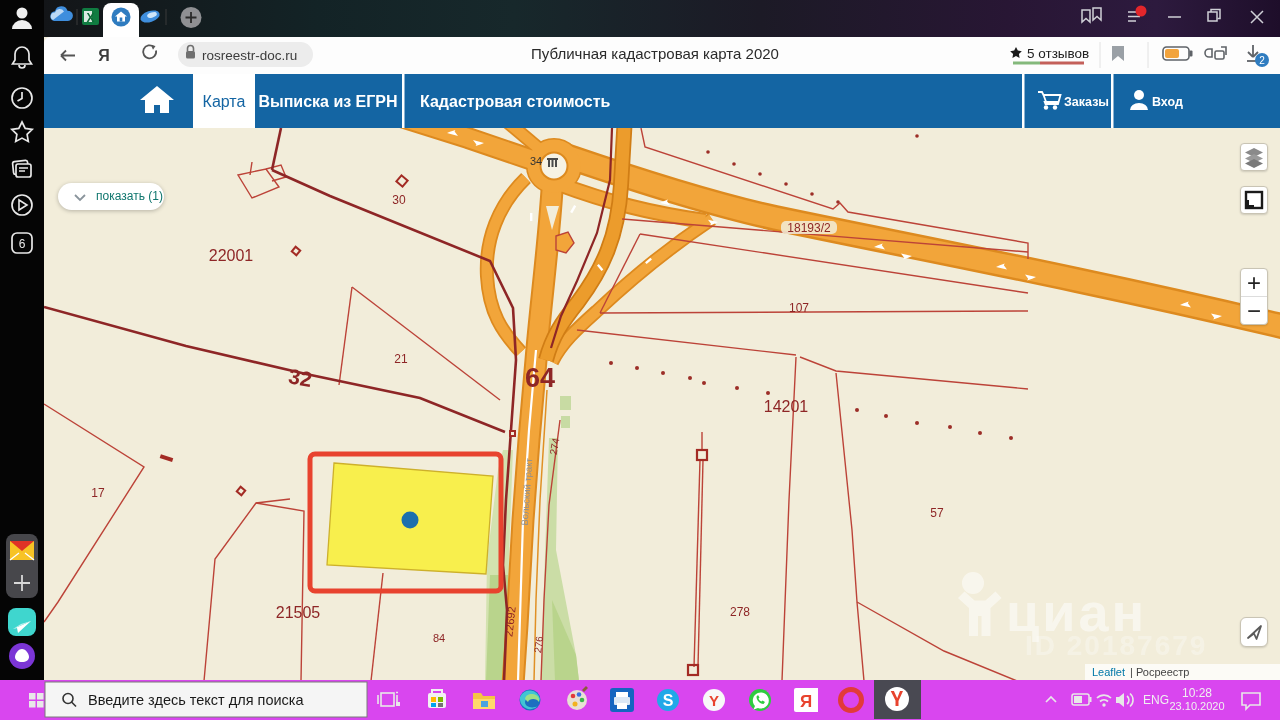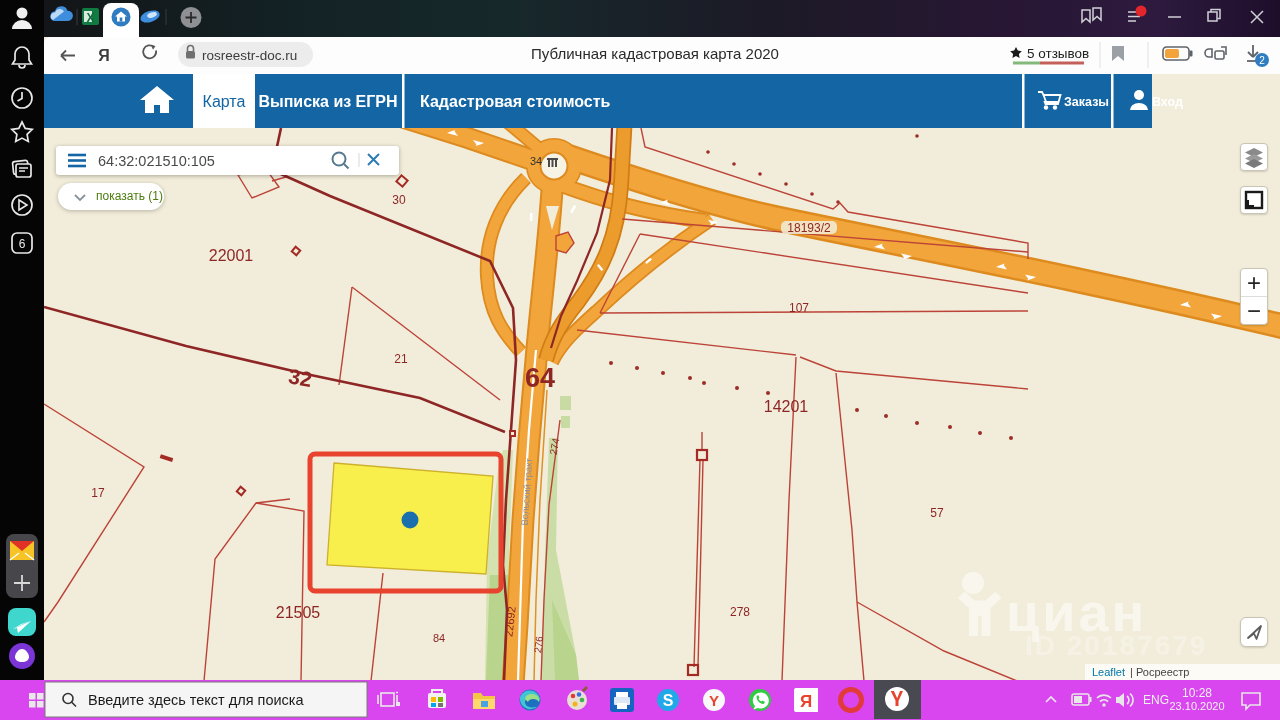--- a/index.html
+++ b/index.html
@@ -7,27 +7,27 @@
 #page { position:relative; width:1280px; height:720px; background:#f2edda; }
 
 #sidebar { position:absolute; left:0; top:0; width:44px; height:680px; background:#050505; z-index:5; }
 
 #tabbar { position:absolute; left:44px; top:0; width:1236px; height:37px;
   background:linear-gradient(90deg,#131518 0%,#132326 22%,#17282b 38%,#1c1a26 58%,#281634 78%,#2d1a3e 90%,#1e0e2a 100%); }
 #activetab { position:absolute; left:103px; top:3px; width:36px; height:34px; background:#fff; border-radius:8px 8px 0 0; }
 
 #toolbar { position:absolute; left:44px; top:37px; width:1236px; height:37px; background:#fdfdfd; border-radius:6px 0 0 0; }
 
-#navbar { position:absolute; left:44px; top:74px; width:1108px; height:54px; background:#1465a3; color:#fde047; }
+#navbar { position:absolute; left:44px; top:74px; width:1236px; height:54px; background:#1465a3; color:#fde047; }
 
 #map { position:absolute; left:44px; top:128px; width:1236px; height:553px; background:#f2edda; overflow:hidden; }
 
 #searchbox { position:absolute; left:12px; top:18px; width:343px; height:29px; background:#fff; border-radius:3px; box-shadow:0 1px 4px rgba(0,0,0,0.3); z-index:3; }
 #showpill { position:absolute; left:14px; top:55px; width:106px; height:27px; background:#fff; border-radius:14px; box-shadow:0 1px 4px rgba(0,0,0,0.25); z-index:3;
-  font-size:12px; color:#4d7c0f; line-height:27px; }
+  font-size:12px; color:#0f766e; line-height:27px; }
 .mapbtn { position:absolute; left:1196px; width:28px; background:#fff; border:1px solid #c9c4b4; border-radius:4px; box-shadow:0 1px 2px rgba(0,0,0,0.15); z-index:3; }
 
 #taskbar { position:absolute; left:0; top:680px; width:1280px; height:40px; background:#d946ef; z-index:6; }
 </style>
 </head>
 <body>
 <div id="page">
 
   <div id="tabbar">
     <svg width="1236" height="37" viewBox="44 0 1236 37" xmlns="http://www.w3.org/2000/svg">
@@ -295,34 +295,20 @@
         <circle cx="973" cy="583" r="11"></circle>
         <path d="M 958,598 l 11,10 v 28 h 9 v -20 h 3.5 v 20 h 9 v -28 l 11,-10 -6,-6.5 -10,9 h -11 l -10,-9 z"></path>
         <text x="1006" y="631" font-size="54" font-weight="bold" letter-spacing="3">циан</text>
       </g>
       <text x="1025" y="655" font-size="28" font-weight="bold" fill="#ffffff" opacity="0.3" letter-spacing="2">ID 20187679</text>
 
       <rect x="1085" y="664" width="195" height="17" fill="#ffffff" opacity="0.75"></rect>
       <text x="1092" y="676" font-size="11" fill="#0078a8">Leaflet</text>
       <text x="1127" y="676" font-size="11" fill="#444">&nbsp;| Росреестр</text>
     </svg>
-    <div id="searchbox">
-      <svg width="343" height="29" viewBox="0 0 343 29" xmlns="http://www.w3.org/2000/svg">
-        <g stroke="#1465a3" stroke-width="2.6">
-          <line x1="12" y1="9" x2="30" y2="9"></line>
-            <line x1="12" y1="14.5" x2="30" y2="14.5"></line>
-            <line x1="12" y1="20" x2="30" y2="20"></line>
-        </g>
-        <text x="42" y="20" font-size="14.5" fill="#4a4a4a" font-family="Liberation Sans,sans-serif">64:32:021510:105</text>
-        <circle cx="283" cy="13" r="6.5" fill="none" stroke="#56798f" stroke-width="2"></circle>
-        <line x1="288" y1="18" x2="292.5" y2="22.5" stroke="#56798f" stroke-width="2"></line>
-        <line x1="303" y1="7" x2="303" y2="21" stroke="#d8d8d8" stroke-width="1"></line>
-        <path d="M 312,8 l 11,11 M 323,8 l -11,11" stroke="#2d7bb5" stroke-width="2"></path>
-      </svg>
-    </div>
     <div id="showpill">
       <svg width="14" height="9" viewBox="0 0 14 9" style="position:absolute;left:15px;top:10px" xmlns="http://www.w3.org/2000/svg">
         <path d="M 2,2 L 7,7 L 12,2" fill="none" stroke="#8a949c" stroke-width="1.8"></path>
       </svg>
       <span style="margin-left:38px">показать (1)</span>
     </div>
     <div class="mapbtn" style="top:15px;height:28px">
       <svg width="26" height="26" viewBox="0 0 26 26" xmlns="http://www.w3.org/2000/svg">
         <polygon points="13,4 22,8.5 13,13 4,8.5" fill="#8a8a8a"></polygon>
         <polygon points="13,10 22,14.5 13,19 4,14.5" fill="#9a9a9a"></polygon>

